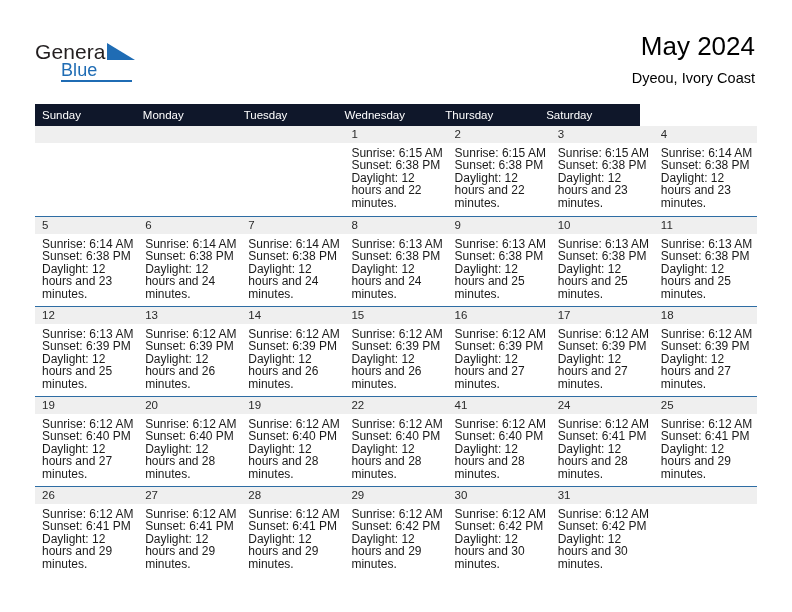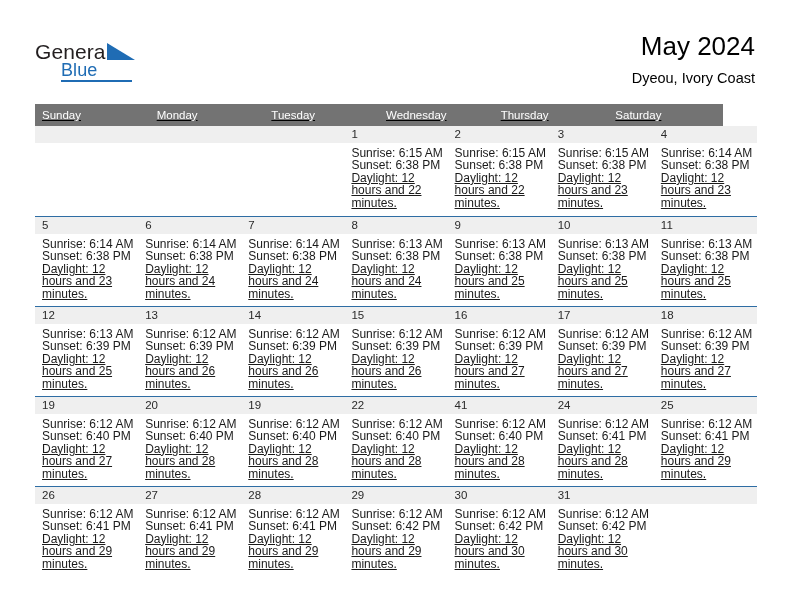--- a/index.html
+++ b/index.html
@@ -93,24 +93,23 @@
 
   
   .calendar {
     position: absolute;
     left: 35px;
     top: 104px;
     width: 722px;
   }
   .weekday-row {
     display: flex;
-    width: 688px;
+    width: 605px;
     height: 22px;
-    background: #737373;
-    text-decoration: underline;
+    background: #0f172a;
   }
   .weekday {
     flex: 1 1 0;
     font-size: 11.5px;
     line-height: 22px;
     color: #ffffff;
     padding-left: 7px;
     box-sizing: border-box;
     white-space: nowrap;
     font-family: "Liberation Sans", sans-serif;
@@ -154,21 +153,20 @@
     font-size: 12px;
     line-height: 12.4px;
     color: #1a1a1a;
     font-family: "Liberation Sans", sans-serif;
   }
   .day-info div {
     white-space: nowrap;
   }
   .day-info .daylight {
     white-space: normal;
-    text-decoration: underline;
   }
 </style>
 </head>
 <body>
 
 <div class="page">
 
   <div class="header">
 
     <div class="logo">

